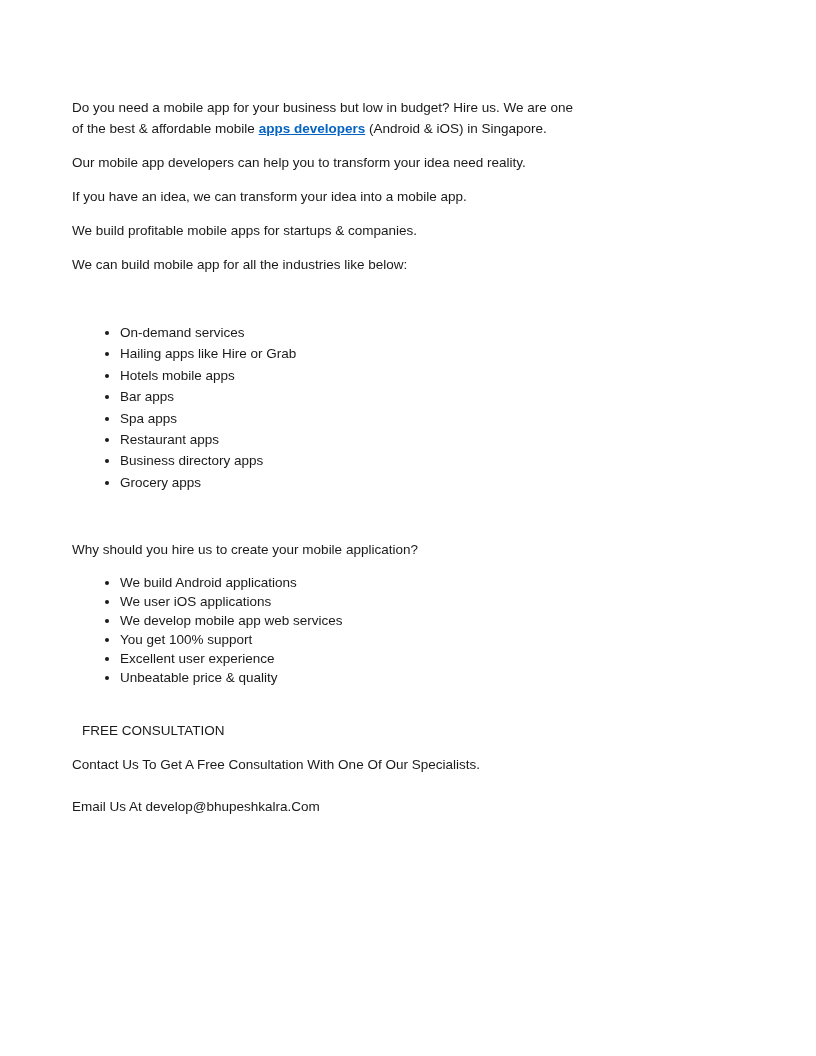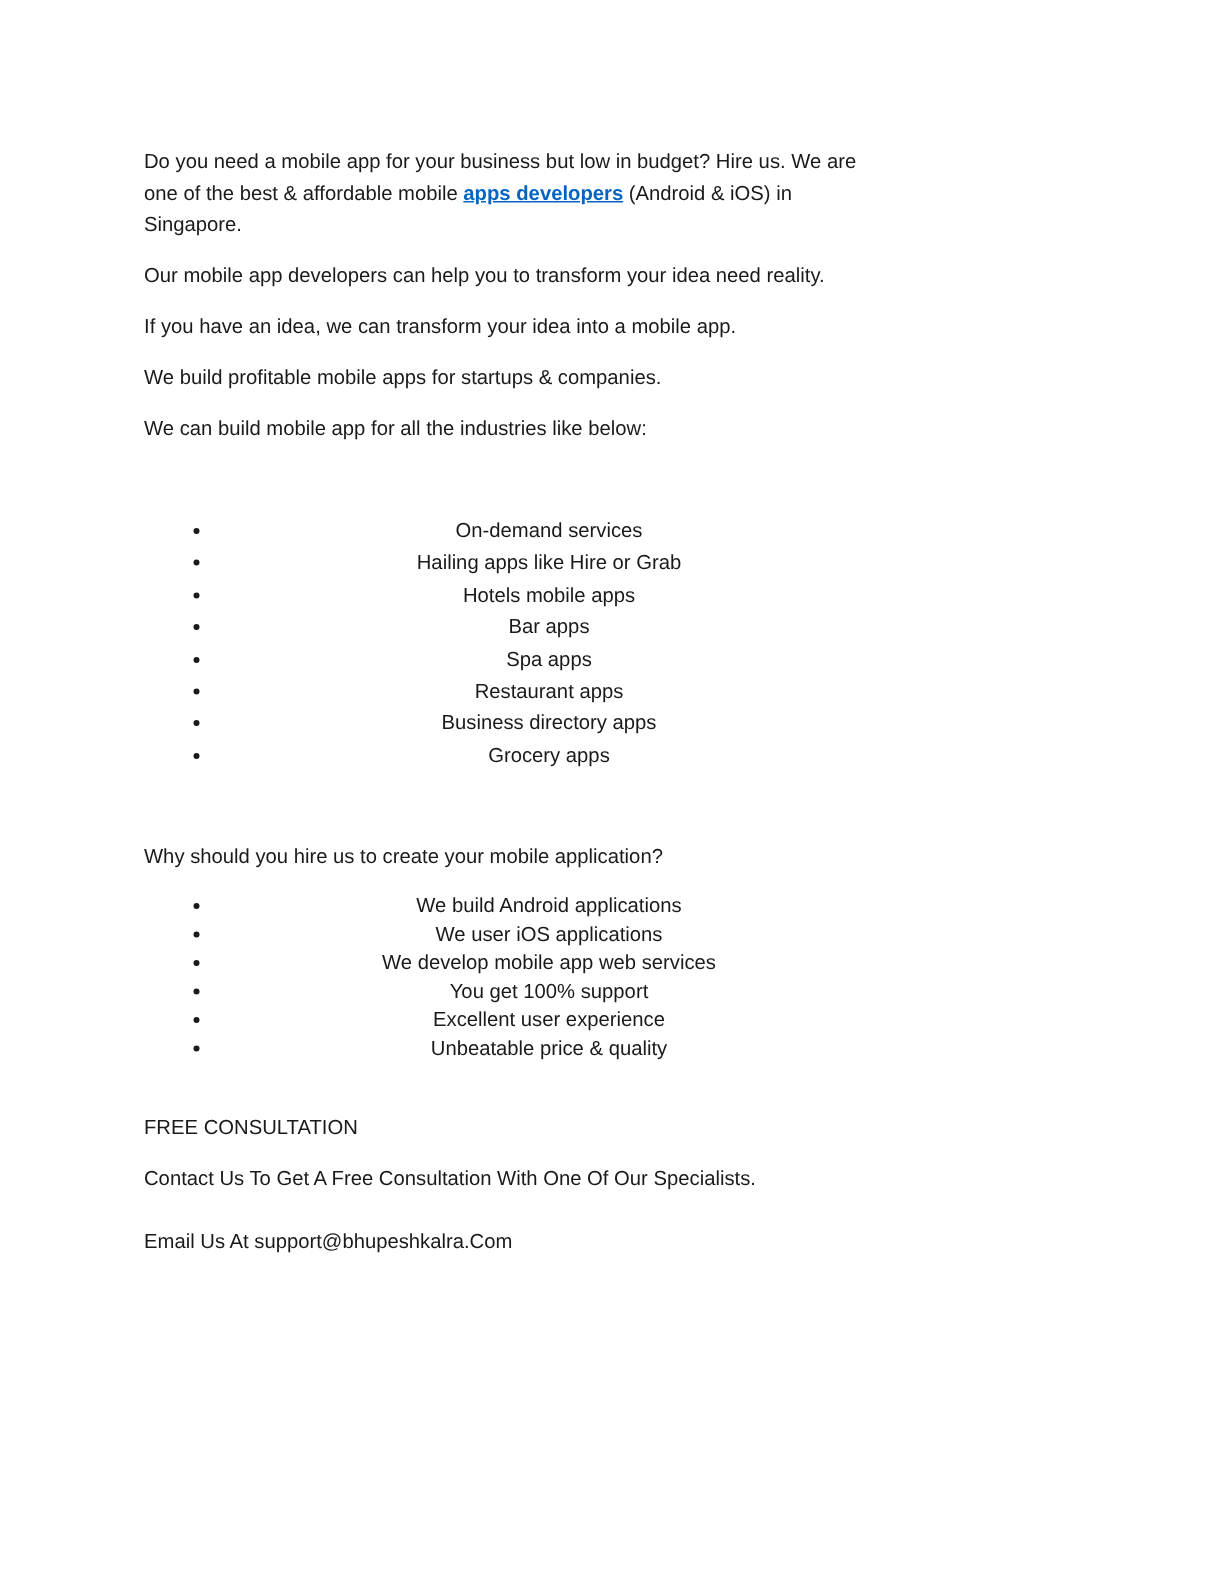--- a/index.html
+++ b/index.html
@@ -12,38 +12,37 @@
     height: 1056px;
     font-family: "Liberation Sans", sans-serif;
     font-size: 13.5px;
     color: var(--text-color, #1a1a1a);
     -webkit-font-smoothing: antialiased;
   }
   .page {
     box-sizing: border-box;
     width: 684px;
     height: 1056px;
-    padding: 97px 96px 0 96px;
+    padding: 97px 96px 0 72px;
     overflow: hidden;
   }
   p {
     margin: 0 0 13px 0;
     line-height: 21px;
   }
   a.doc-link {
     color: var(--link-color, #0563c1);
     font-weight: bold;
     text-decoration: underline;
     cursor: pointer;
   }
   ul {
     margin: 0;
     padding: 0 0 0 48px;
     list-style: disc outside;
-    text-align: center;
   }
   ul.industries {
     margin-top: 47px;
     margin-bottom: 0;
   }
   ul.industries li {
     line-height: 21.4px;
   }
   ul.reasons {
     margin-top: 14px;
@@ -52,20 +51,21 @@
   ul.reasons li {
     line-height: 18.9px;
   }
   .why-heading {
     margin-top: 46px;
     margin-bottom: 0;
   }
   .consult-title {
     margin-top: 32px;
     margin-bottom: 13px;
+    margin-left: 10px;
   }
   .contact {
     margin-bottom: 0;
   }
 </style>
 </head>
 <body>
 
 <div class="page">
 
@@ -97,15 +97,15 @@
     <li>We build Android applications</li>
     <li>We user iOS applications</li>
     <li>We develop mobile app web services</li>
     <li>You get 100% support</li>
     <li>Excellent user experience</li>
     <li>Unbeatable price &amp; quality</li>
   </ul>
 
   <p class="consult-title">FREE CONSULTATION</p>
 
-  <p class="contact"><span>Contact Us To Get A Free Consultation With One Of Our Specialists.</span><br><br><span>Email Us At support@bhupeshkalra.Com</span></p>
+  <p class="contact"><span>Contact Us To Get A Free Consultation With One Of Our Specialists.</span><br><br><span>Email Us At develop@bhupeshkalra.Com</span></p>
 
 </div>
 
 </body></html>

